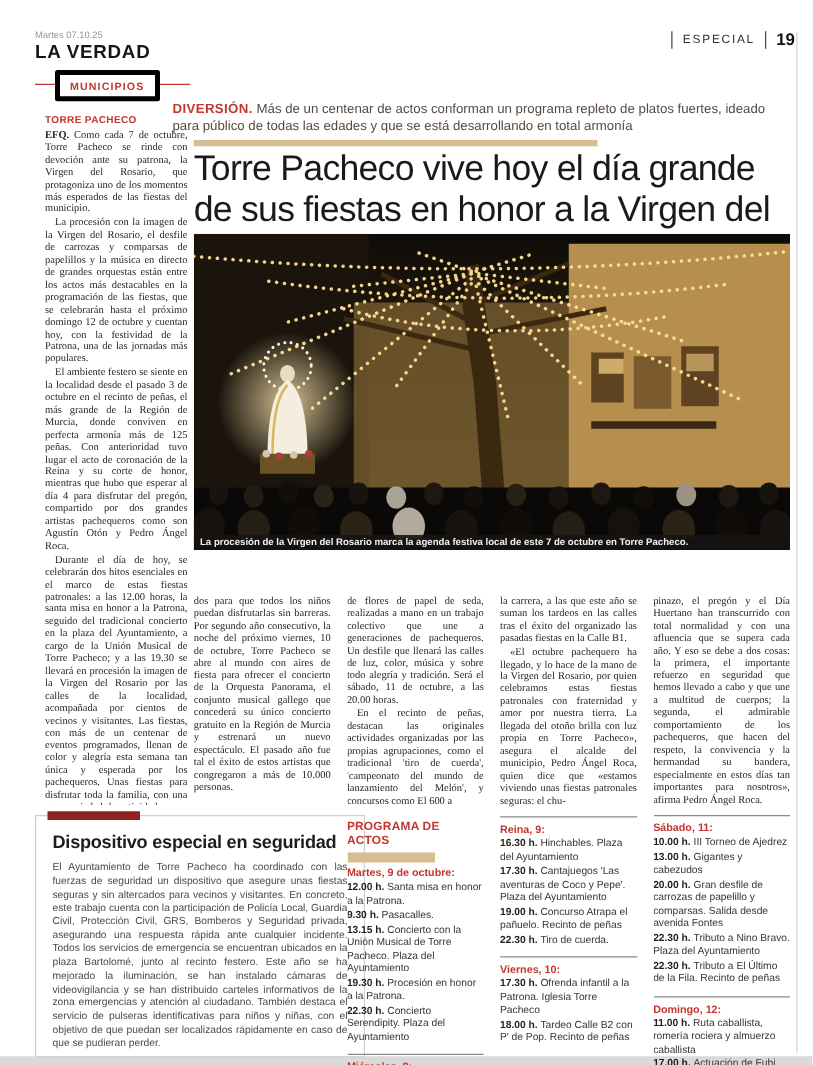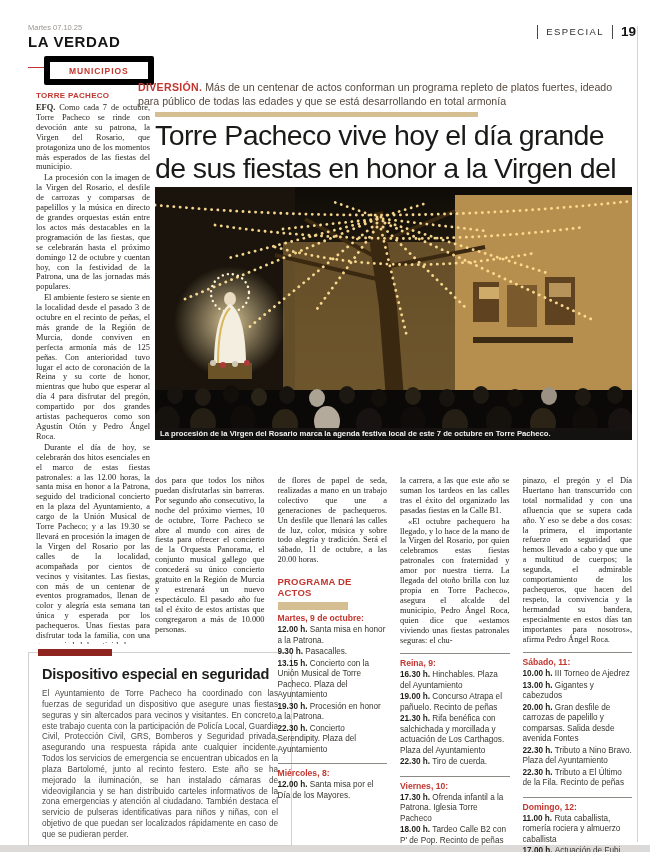--- a/index.html
+++ b/index.html
@@ -10,22 +10,22 @@
   .hdr-mast{position:absolute;left:28px;top:33px;font-size:15px;font-weight:bold;letter-spacing:.6px;color:#151515;}
   .hdr-right{position:absolute;right:14px;top:24px;display:flex;align-items:center;gap:8px;}
   .hdr-sep{width:1px;height:14px;background:#4a4a4a;}
   .hdr-section{font-size:9.5px;letter-spacing:1.4px;color:#2e2e2e;}
   .hdr-page{font-size:13.5px;font-weight:bold;color:#111;}
   .vrule{position:absolute;left:637px;top:26px;width:1px;height:816px;background:#d6d4d1;}
   .footer-bar{position:absolute;left:0;top:845px;width:650px;height:7px;background:#dbdad8;}
   
   .muni-wrap{position:absolute;left:28px;top:56px;width:124px;height:24px;}
   .muni-line{position:absolute;left:0;right:0;top:11px;height:1px;background:#c2362f;}
-  .muni-box{position:absolute;left:16px;top:0;background:#fff;border:6px solid #000000;border-radius:2px;
-            padding:4px 19px 3px;font-size:8.5px;font-weight:bold;color:#c2362f;letter-spacing:.9px;}
+  .muni-box{position:absolute;left:16px;top:0;background:#fff;border:4px solid #000000;border-radius:2px;
+            padding:4px 8px 3px;font-size:8.5px;font-weight:bold;color:#c2362f;letter-spacing:.9px;}
   
   .kicker{position:absolute;left:138px;top:81px;width:484px;font-size:10.6px;line-height:13.8px;color:#57493f;}
   .kicker b{color:#c2362f;letter-spacing:.3px;}
   .kicker-bar{position:absolute;left:155px;top:112px;width:323px;height:5px;background:#d4be92;}
   .headline{position:absolute;left:155px;top:119px;width:486px;font-size:28.5px;line-height:33px;
             letter-spacing:-.6px;color:#1a1a18;}
   
   .photo{position:absolute;left:155px;top:187px;width:477px;height:253px;overflow:hidden;}
   .photo svg{display:block;}
   .photo-caption{position:absolute;left:0;bottom:0;width:100%;box-sizing:border-box;
@@ -188,20 +188,21 @@
 
   <div class="main">
     <div class="mcol atext cont">
       <div>
           <p>dos para que todos los niños puedan disfrutarlas sin barreras. Por segundo año consecutivo, la noche del próximo viernes, 10 de octubre, Torre Pacheco se abre al mundo con aires de fiesta para ofrecer el concierto de la Orquesta Panorama, el conjunto musical gallego que concederá su único concierto gratuito en la Región de Murcia y estrenará un nuevo espectáculo. El pasado año fue tal el éxito de estos artistas que congregaron a más de 10.000 personas.</p>
         </div>
     </div>
     <div class="mcol">
       <div class="atext cont">
           <p>de flores de papel de seda, realizadas a mano en un trabajo colectivo que une a generaciones de pachequeros. Un desfile que llenará las calles de luz, color, música y sobre todo alegría y tradición. Será el sábado, 11 de octubre, a las 20.00 horas.</p>
+          <p>En el recinto de peñas, destacan las originales actividades organizadas por las propias agrupaciones, como el tradicional 'tiro de cuerda', 'campeonato del mundo de lanzamiento del Melón', y concursos como El 600 a</p>
         </div>
       <div class="prog-head">PROGRAMA DE ACTOS</div>
       <div class="prog-bar"></div>
       <div>
           <div class="pday no-rule">
             <div class="pday-label">Martes, 9 de octubre:</div>
             <div class="pentry"><b>12.00 h. </b>Santa misa en honor a la Patrona.</div>
             <div class="pentry"><b>9.30 h. </b>Pasacalles.</div>
             <div class="pentry"><b>13.15 h. </b>Concierto con la Unión Musical de Torre Pacheco. Plaza del Ayuntamiento</div>
             <div class="pentry"><b>19.30 h. </b>Procesión en honor a la Patrona.</div>
@@ -215,22 +216,22 @@
     </div>
     <div class="mcol">
       <div class="atext cont">
           <p>la carrera, a las que este año se suman los tardeos en las calles tras el éxito del organizado las pasadas fiestas en la Calle B1.</p>
           <p>«El octubre pachequero ha llegado, y lo hace de la mano de la Virgen del Rosario, por quien celebramos estas fiestas patronales con fraternidad y amor por nuestra tierra. La llegada del otoño brilla con luz propia en Torre Pacheco», asegura el alcalde del municipio, Pedro Ángel Roca, quien dice que «estamos viviendo unas fiestas patronales seguras: el chu-</p>
         </div>
       <div>
           <div class="pday">
             <div class="pday-label">Reina, 9:</div>
             <div class="pentry"><b>16.30 h. </b>Hinchables. Plaza del Ayuntamiento</div>
+            <div class="pentry"><b>17.30 h. </b>Cantajuegos 'Las aventuras de Coco y Pepe'. Plaza del Ayuntamiento</div>
             <div class="pentry"><b>19.00 h. </b>Concurso Atrapa el pañuelo. Recinto de peñas</div>
-            <div class="pentry"><b>21.30 h. </b>Rifa benéfica con salchichada y morcillada y actuación de Los Carthagos. Plaza del Ayuntamiento</div>
             <div class="pentry"><b>22.30 h. </b>Tiro de cuerda.</div>
           </div>
           <div class="pday">
             <div class="pday-label">Viernes, 10:</div>
             <div class="pentry"><b>17.30 h. </b>Ofrenda infantil a la Patrona. Iglesia Torre Pacheco</div>
             <div class="pentry"><b>18.00 h. </b>Tardeo Calle B2 con P' de Pop. Recinto de peñas</div>
           </div>
         </div>
     </div>
     <div class="mcol">

